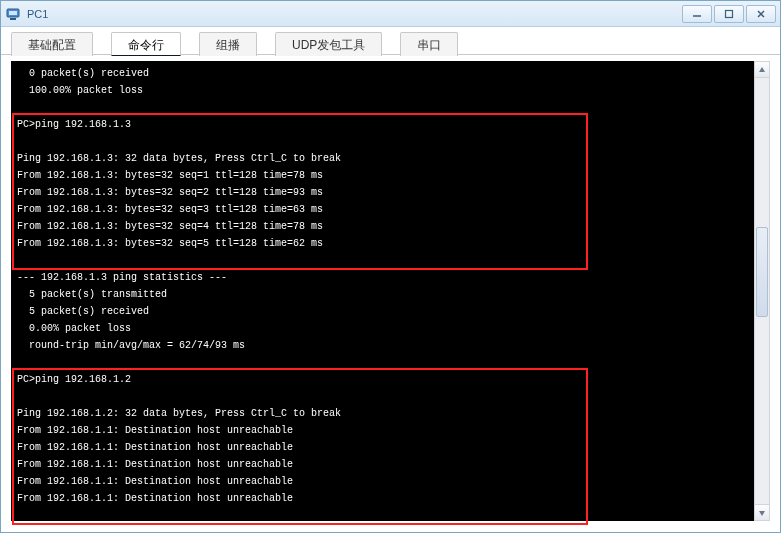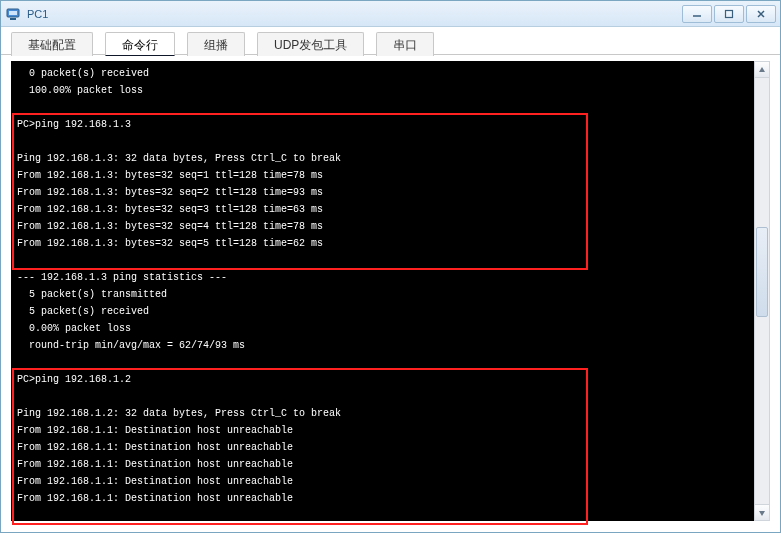--- a/index.html
+++ b/index.html
@@ -56,21 +56,21 @@
     gap: 0;
     border-bottom: 1px solid #c8c8c8;
   }
   .tab {
     padding: 4px 16px;
     font-size: 12px;
     color: #333;
     border: 1px solid #c8c8c8;
     border-bottom: none;
     background: #f4f4f4;
-    margin-right: 12px;
+    margin-right: 18px;
     cursor: pointer;
     position: relative;
     top: 1px;
     height: 24px;
     line-height: 16px;
     border-radius: 2px 2px 0 0;
   }
   .tab.active {
     background: #fff;
     border-bottom: 1px solid #0f172a;

